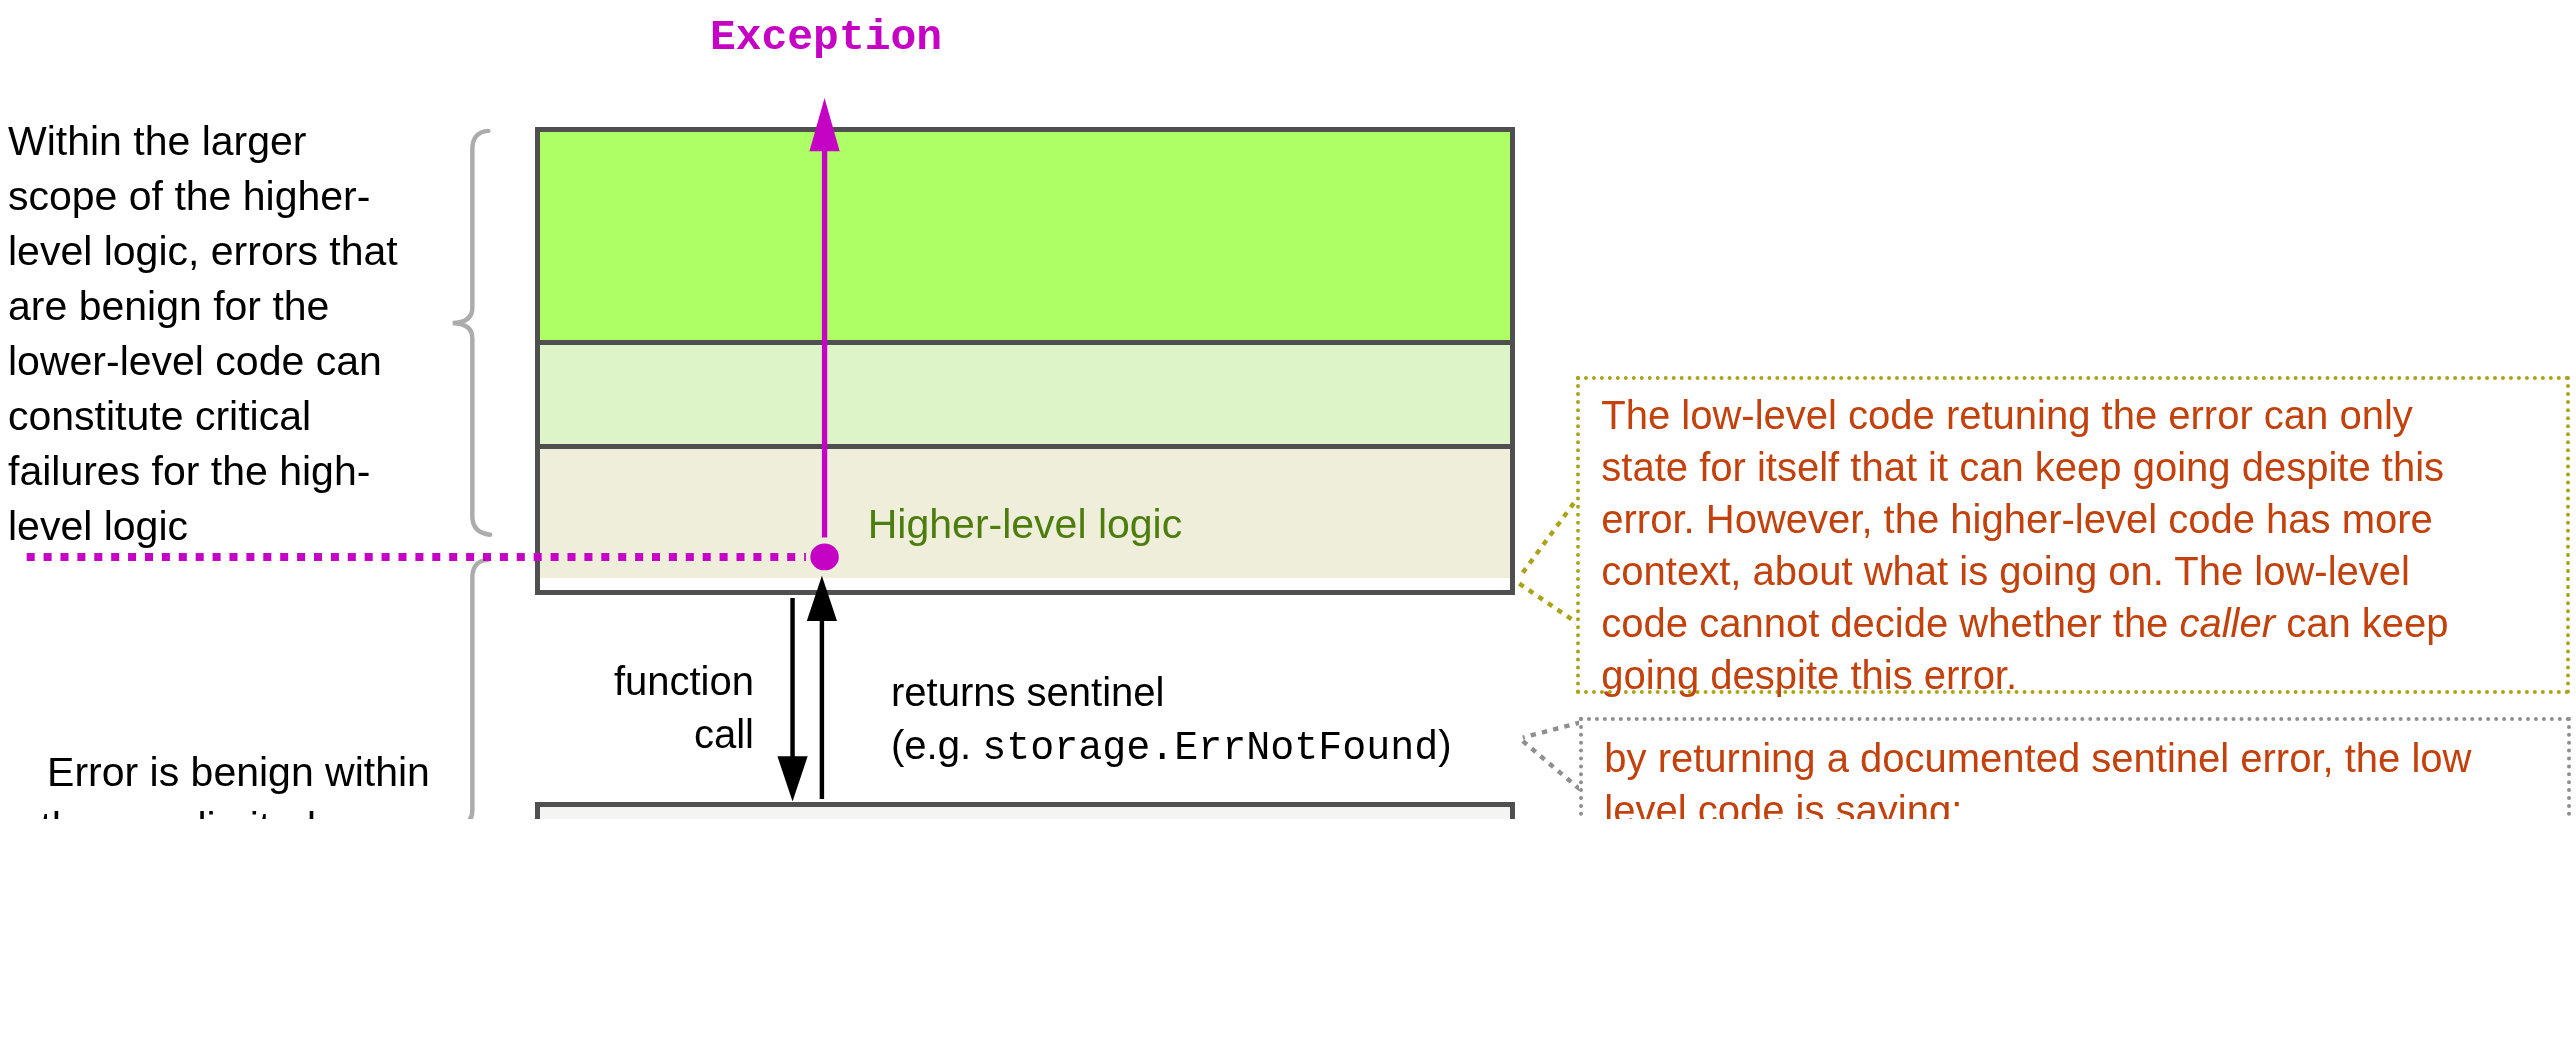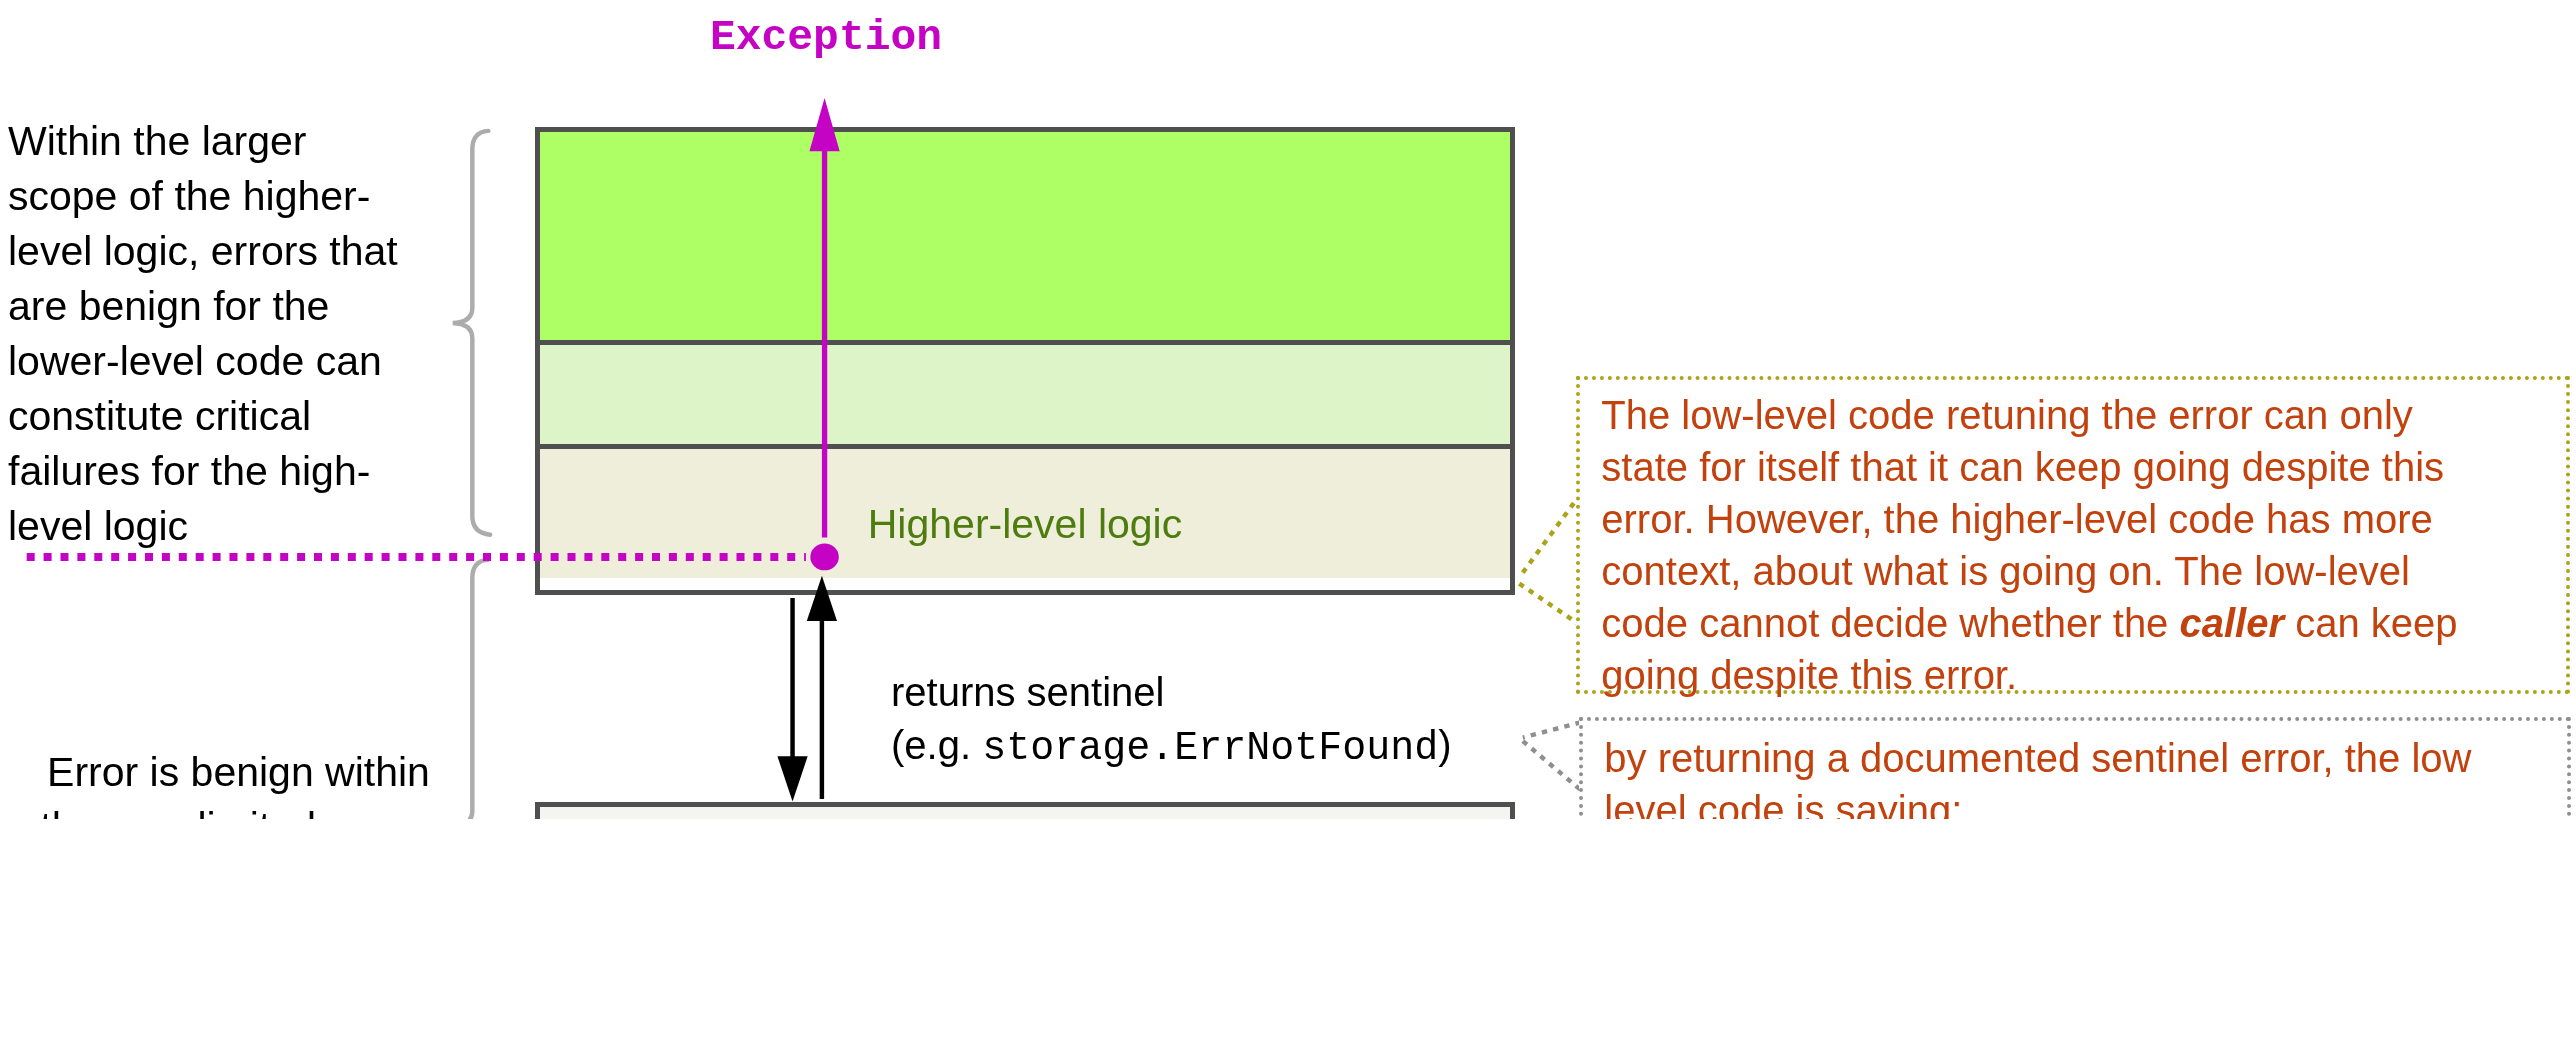--- a/index.html
+++ b/index.html
@@ -22,21 +22,21 @@
   .box-label{position:absolute;z-index:3;font-size:41px;color:#4d7c0f;text-align:center;}
   .side-note{position:absolute;z-index:3;font-size:41px;line-height:55px;color:#000;}
   .mid-note{position:absolute;z-index:3;font-size:40px;line-height:53px;color:#000;}
   .mono{font-family:"Liberation Mono","DejaVu Sans Mono",monospace;}
   .exception{position:absolute;z-index:3;font-family:"Liberation Mono","DejaVu Sans Mono",monospace;
              font-weight:bold;font-size:43px;color:#C503C5;text-align:center;}
   .callout{position:absolute;z-index:3;box-sizing:border-box;background:#ffffff;
            font-size:40px;line-height:52px;color:#c2410c;}
   .callout-higher{border:4.4px dotted #ABA41B;padding:9px 0 0 21.3px;}
   .callout-lower{border:4.4px dotted #8F8F8F;padding:10.7px 0 0 21.3px;}
-  .it{font-style:italic;font-weight:bold;}
+  .it{font-style:italic;}
 </style>
 </head>
 <body>
 
 <div id="canvas">
 
   <div class="stack-box" style="left:535px;top:127px;width:980px;height:468px;">
     <div class="layer lay-green"></div>
     <div class="layer lay-lightgreen"></div>
     <div class="layer lay-beige"></div>
@@ -84,20 +84,22 @@
 level logic, errors that
 are benign for the
 lower-level code can
 constitute critical
 failures for the high-
 level logic</div>
   <div class="side-note pre" style="left:16px;top:745px;width:445px;text-align:center;">Error is benign within
 the very limited scope
 of the low-level logic.</div>
 
+  <div class="mid-note pre" style="left:487px;top:655px;width:267px;text-align:right;">function
+call</div>
   <div class="mid-note" style="left:891px;top:666px;width:676px;">
     <div>returns sentinel</div>
     <div><span>(e.g. </span><span class="mono">storage.ErrNotFound</span><span>)</span></div>
   </div>
 
   <div class="callout callout-higher pre" style="left:1576px;top:376px;width:994px;height:318px;"><span>The low-level code retuning the error can only
 state for itself that it can keep going despite this
 error. However, the higher-level code has more
 context, about what is going on. The low-level
 code cannot decide whether the </span><span class="it">caller</span><span> can keep

